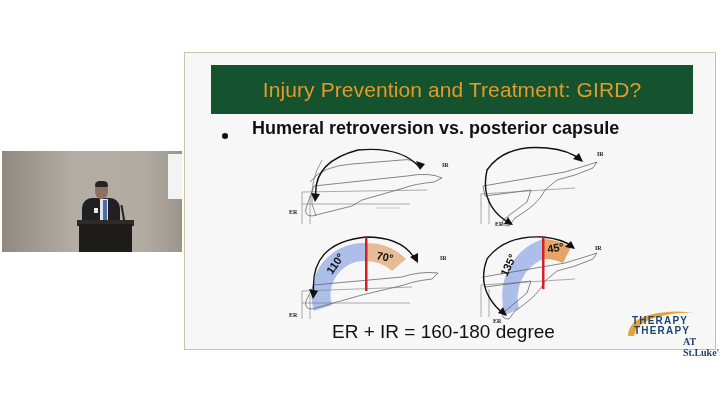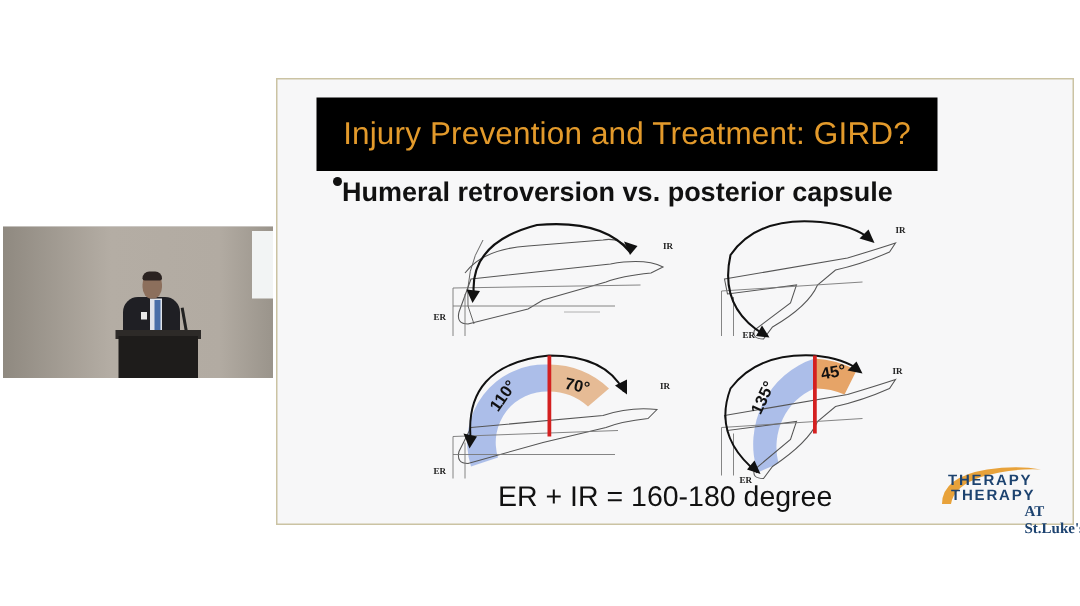--- a/index.html
+++ b/index.html
@@ -11,23 +11,23 @@
   .podium-top{position:absolute;left:75px;top:69px;width:57px;height:6px;background:#2d2a28;}
   .speaker-body{position:absolute;left:80px;top:47px;width:38px;height:26px;background:#1f1f24;border-radius:10px 10px 0 0;}
   .speaker-head{position:absolute;left:93px;top:31px;width:13px;height:17px;background:#8c6f5c;border-radius:45%;}
   .speaker-hair{position:absolute;left:93px;top:30px;width:13px;height:6px;background:#2a2220;border-radius:6px 6px 2px 2px;}
   .shirt{position:absolute;left:98px;top:48px;width:8px;height:22px;background:#dfe3ea;}
   .tie{position:absolute;left:101px;top:49px;width:4px;height:20px;background:#4a6fa8;}
   .badge{position:absolute;left:92px;top:57px;width:4px;height:5px;background:#e8e8e8;}
   .mic{position:absolute;left:120px;top:54px;width:2px;height:18px;background:#222;transform:rotate(-10deg);}
 
   .slide{position:absolute;left:184px;top:52px;width:532px;height:298px;background:#f7f7f8;border:1.5px solid #cbc3a3;box-sizing:border-box;}
-  .title-bar{position:absolute;left:26px;top:12px;width:414px;height:49px;background:#000000;display:flex;align-items:center;justify-content:center;}
+  .title-bar{position:absolute;left:26px;top:12px;width:482px;height:49px;background:#14532d;display:flex;align-items:center;justify-content:center;}
   .title-text{color:#e39a2b;font-size:21px;letter-spacing:0.1px;white-space:nowrap;}
-  .bullet-row{position:absolute;left:37px;top:65px;display:flex;align-items:flex-start;gap:0;}
+  .bullet-row{position:absolute;left:37px;top:65px;display:flex;align-items:flex-end;gap:24px;}
   .bullet-dot{width:6px;height:6px;border-radius:50%;background:#111;}
   .bullet-text{font-weight:bold;font-size:18px;color:#111;white-space:nowrap;}
   .figure{position:absolute;}
   .fig-label{position:absolute;font-family:"Liberation Serif",serif;font-size:6px;color:#222;font-weight:bold;}
   .formula{position:absolute;left:147px;top:268px;font-size:19px;color:#111;white-space:nowrap;}
   .logo{position:absolute;left:437px;top:257px;width:92px;height:38px;}
   .logo-l1,.logo-l2{position:absolute;font-weight:bold;color:#1d4370;letter-spacing:1.2px;font-size:10px;}
   .logo-l1{left:10px;top:5px;}
   .logo-l2{left:12px;top:15px;text-align:right;}
   .logo-l3{position:absolute;left:28px;top:26px;font-family:"Liberation Serif",serif;font-weight:bold;color:#1d4370;font-size:10px;margin-left:33px;}

